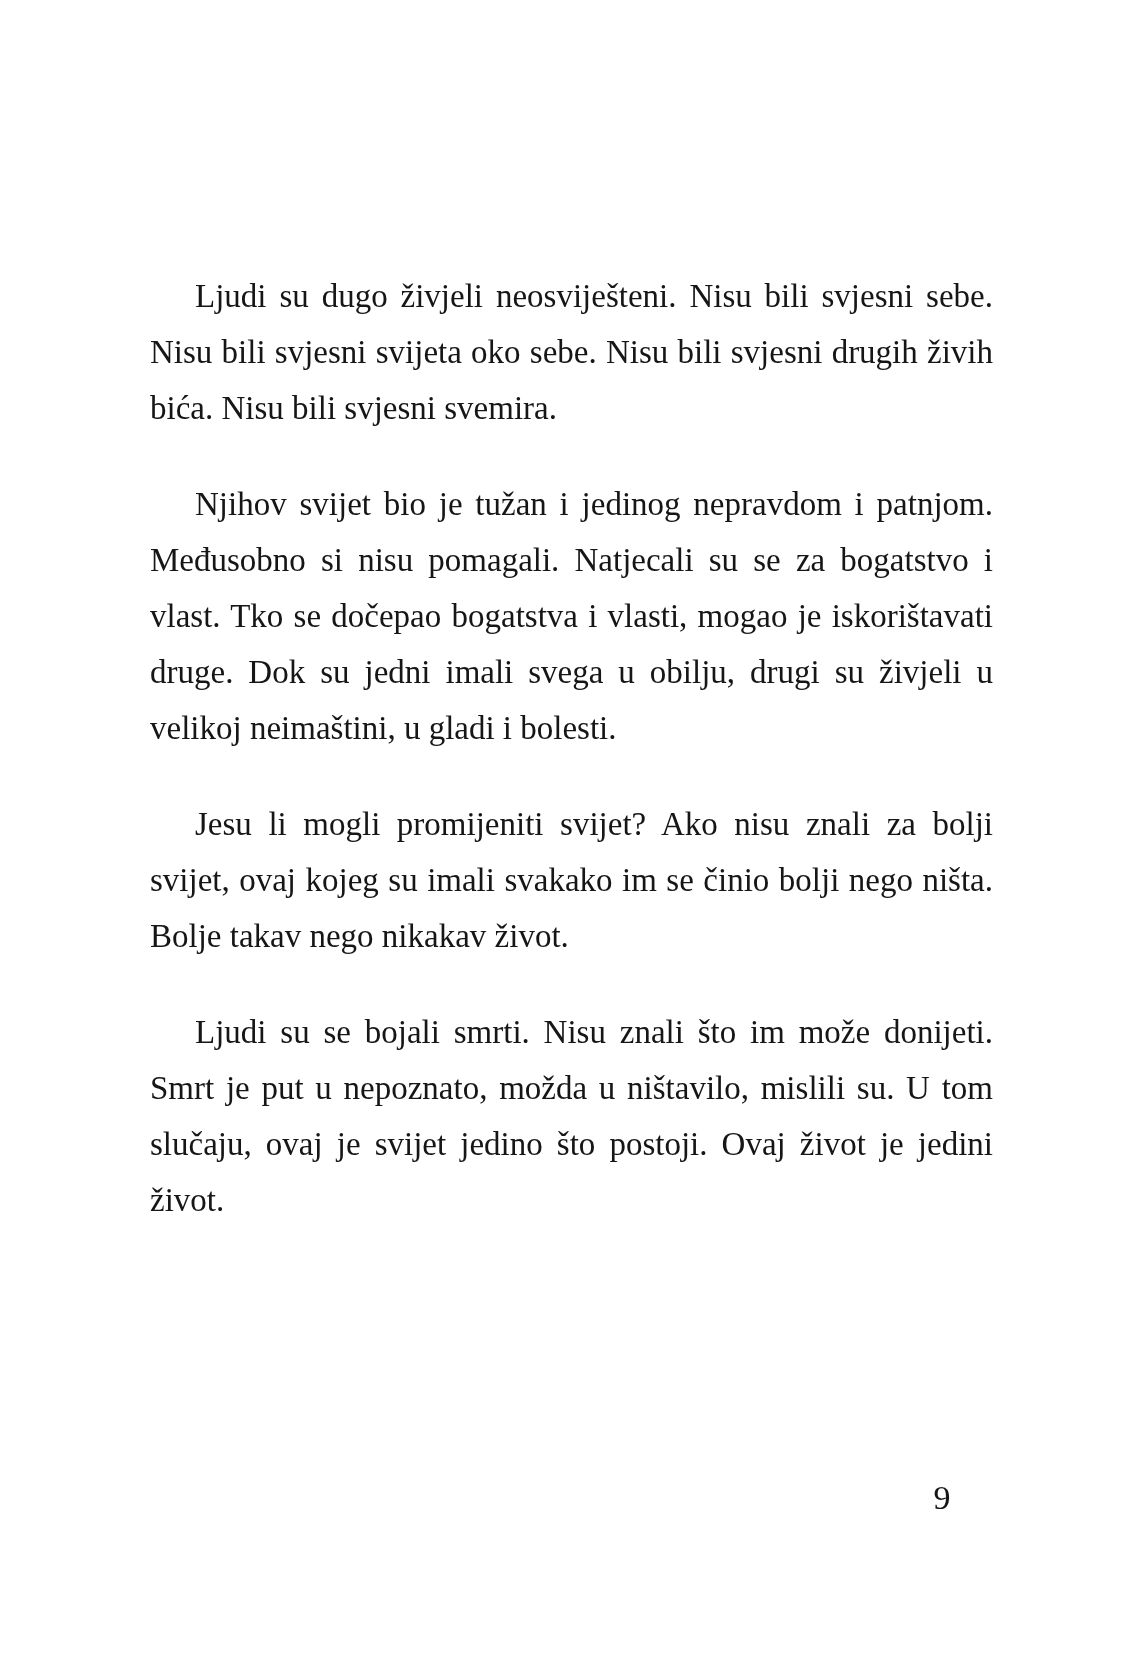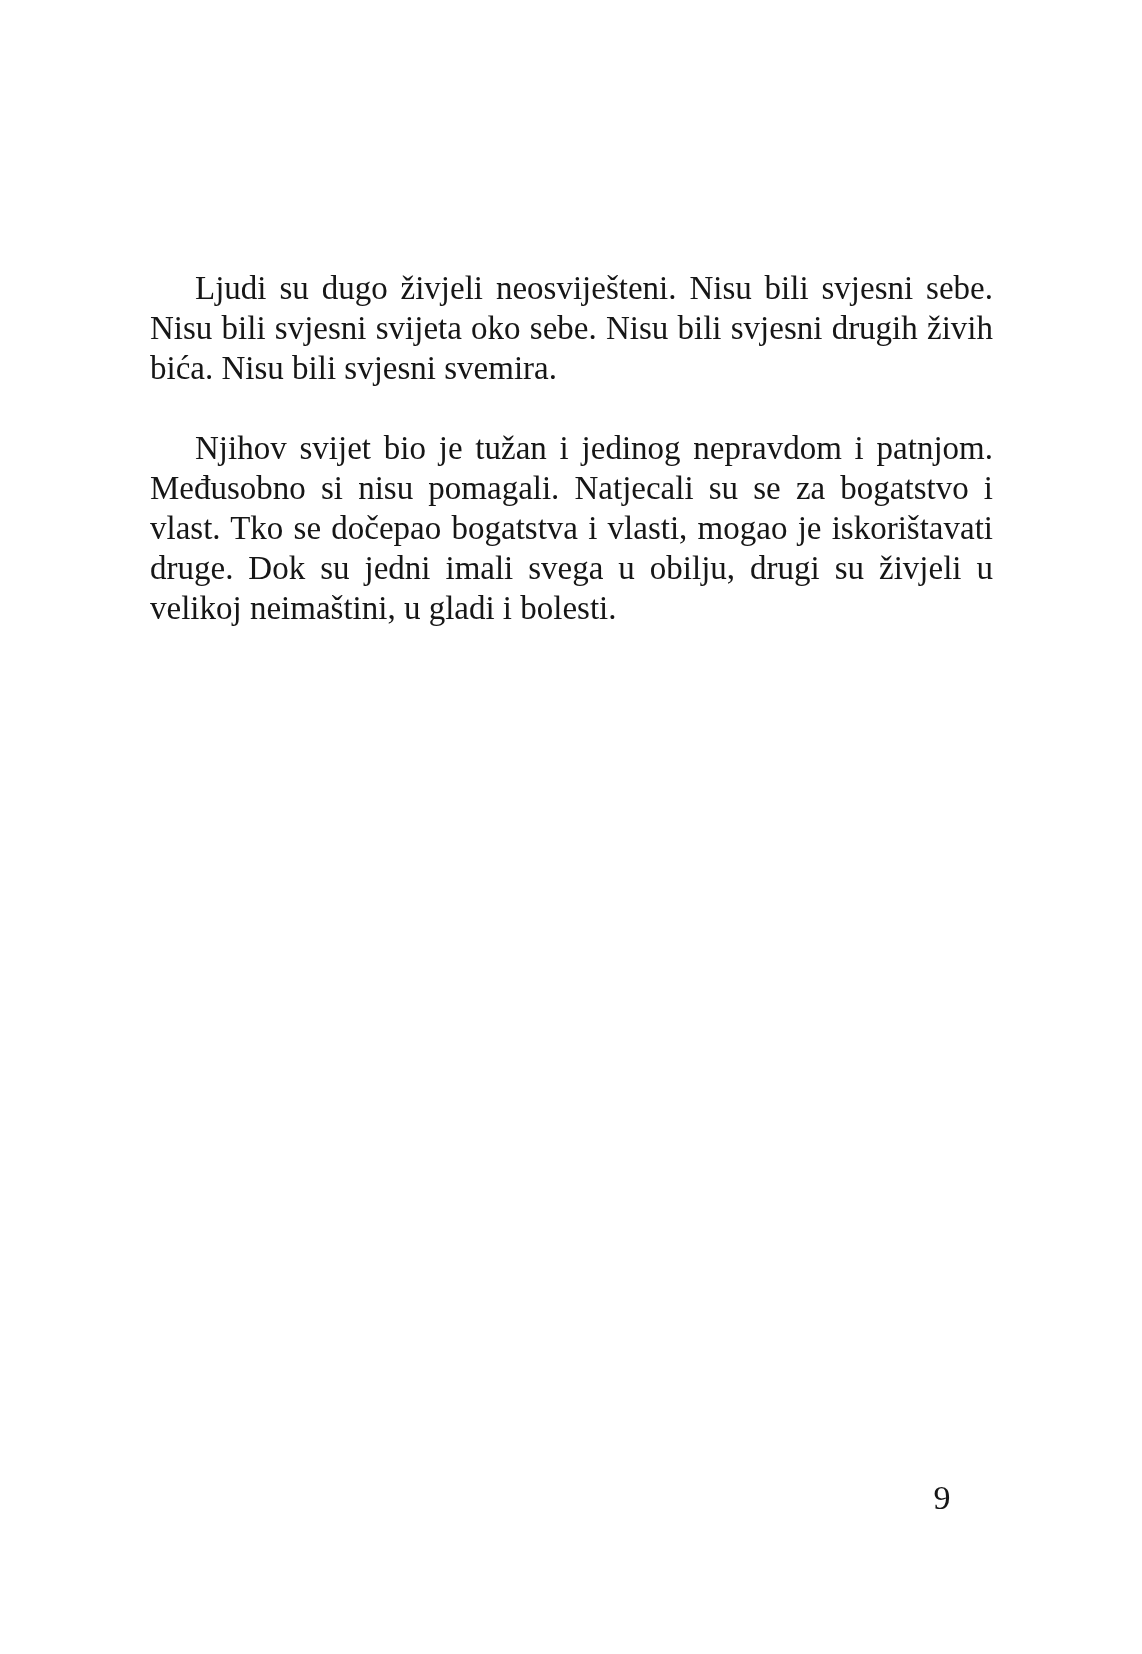--- a/index.html
+++ b/index.html
@@ -17,36 +17,38 @@
   .text-block {
     position: absolute;
     left: 150px;
     top: 268px;
     width: 843px;
     color: #161616;
   }
   .text-block p {
     margin: 0 0 40px 0;
     font-size: 33px;
-    line-height: 40px;
+    line-height: 56px;
     text-align: justify;
     text-indent: 45px;
   }
   .folio {
     position: absolute;
     left: 892px;
     top: 1478px;
     width: 100px;
     text-align: center;
     font-size: 34px;
     line-height: 40px;
     color: #161616;
   }
 </style>
 </head>
 <body>
 
 <div class="text-block">
   <p>Ljudi su dugo živjeli neosviješteni. Nisu bili svjesni sebe. Nisu bili svjesni svijeta oko sebe. Nisu bili svjesni drugih živih bića. Nisu bili svjesni svemira.</p>
   <p>Njihov svijet bio je tužan i jedinog nepravdom i patnjom. Međusobno si nisu pomagali. Natjecali su se za bogatstvo i vlast. Tko se dočepao bogatstva i vlasti, mogao je iskorištavati druge. Dok su jedni imali svega u obilju, drugi su živjeli u velikoj neimaštini, u gladi i bolesti.</p>
+  <p>Jesu li mogli promijeniti svijet? Ako nisu znali za bolji svijet, ovaj kojeg su imali svakako im se činio bolji nego ništa. Bolje takav nego nikakav život.</p>
+  <p>Ljudi su se bojali smrti. Nisu znali što im može donijeti. Smrt je put u nepoznato, možda u ništavilo, mislili su. U tom slučaju, ovaj je svijet jedino što postoji. Ovaj život je jedini život.</p>
 </div>
 
 <div class="folio">9</div>
 
 </body></html>

